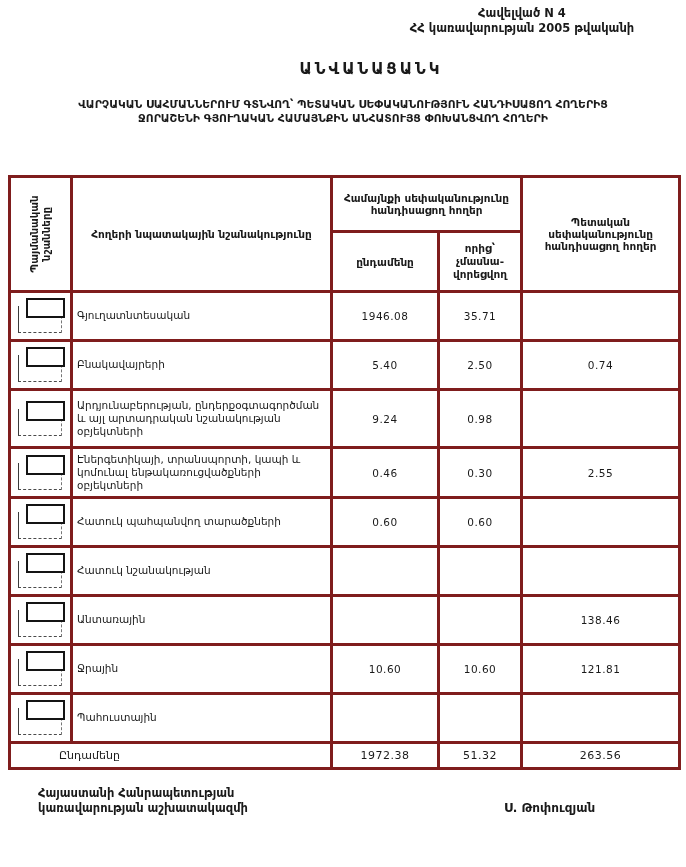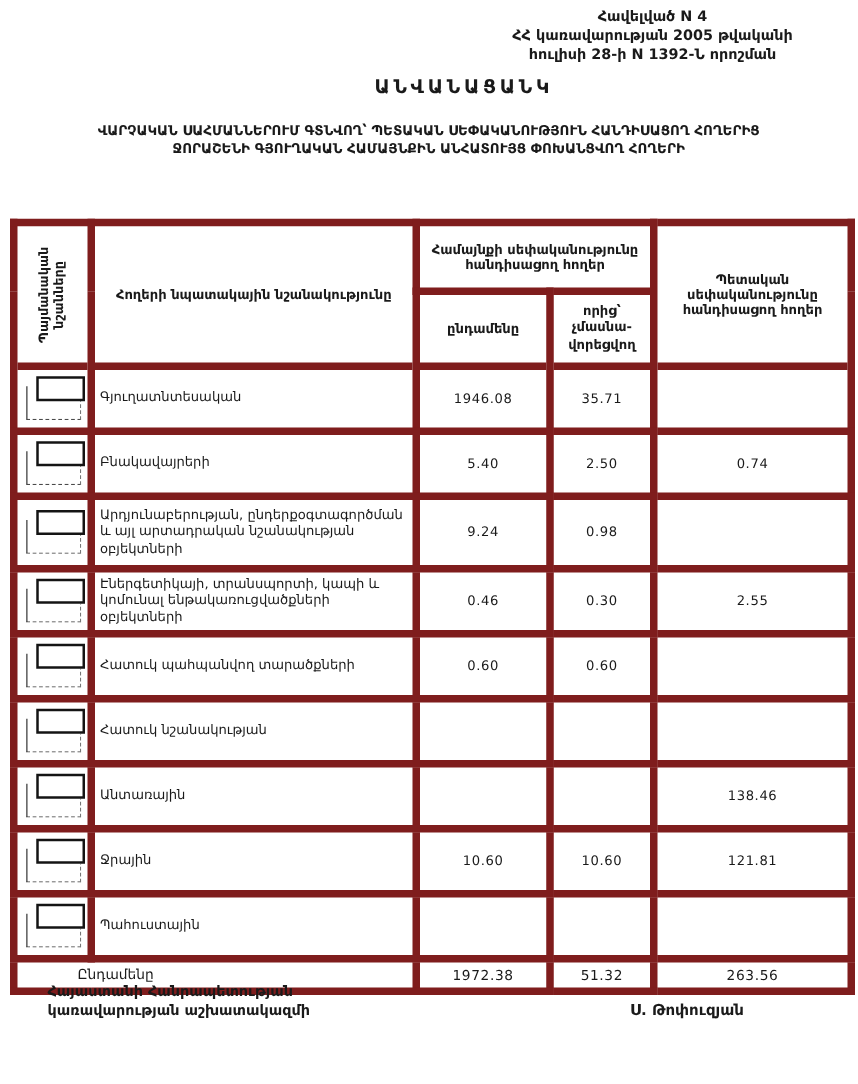--- a/index.html
+++ b/index.html
@@ -22,21 +22,21 @@
   .subtitle {
     position:absolute; top:98px; left:0; width:100%;
     text-align:center; font-weight:bold; font-size:10.8px; line-height:13.5px;
   }
   table.land {
     position:absolute; left:8px; top:175px;
     width:670px; border-collapse:collapse; table-layout:fixed;
     border:1px solid #1c1c1c; border-bottom:2px solid #111;
   }
   table.land th, table.land td {
-    border:6px solid #7f1d1d;
+    border:3px solid #7f1d1d;
     font-size:10.5px; padding:2px 4px;
     vertical-align:middle; overflow:hidden;
   }
   col.c-sym   { width:62px; }
   col.c-label { width:260px; }
   col.c-tot   { width:107px; }
   col.c-priv  { width:83px; }
   col.c-state { width:158px; }
   tr.hrow-a { height:55px; }
   tr.hrow-b { height:60px; }
@@ -77,21 +77,20 @@
     position:absolute; left:504px; top:801px;
     font-weight:bold; font-size:12px;
   }
 </style>
 </head>
 <body>
 
 <div class="appendix">
   <div>Հավելված N 4</div>
   <div>ՀՀ կառավարության 2005 թվականի</div>
-  <div>հուլիսի 28-ի N 1392-Ն որոշման</div>
 </div>
 
 <div class="doc-title">ԱՆՎԱՆԱՑԱՆԿ</div>
 
 <div class="subtitle">
   <div>ՎԱՐՉԱԿԱՆ ՍԱՀՄԱՆՆԵՐՈՒՄ ԳՏՆՎՈՂ՝ ՊԵՏԱԿԱՆ ՍԵՓԱԿԱՆՈՒԹՅՈՒՆ ՀԱՆԴԻՍԱՑՈՂ ՀՈՂԵՐԻՑ</div>
   <div>ՋՈՐԱՇԵՆԻ ԳՅՈՒՂԱԿԱՆ ՀԱՄԱՅՆՔԻՆ ԱՆՀԱՏՈՒՅՑ ՓՈԽԱՆՑՎՈՂ ՀՈՂԵՐԻ</div>
 </div>
 
 <table class="land">

